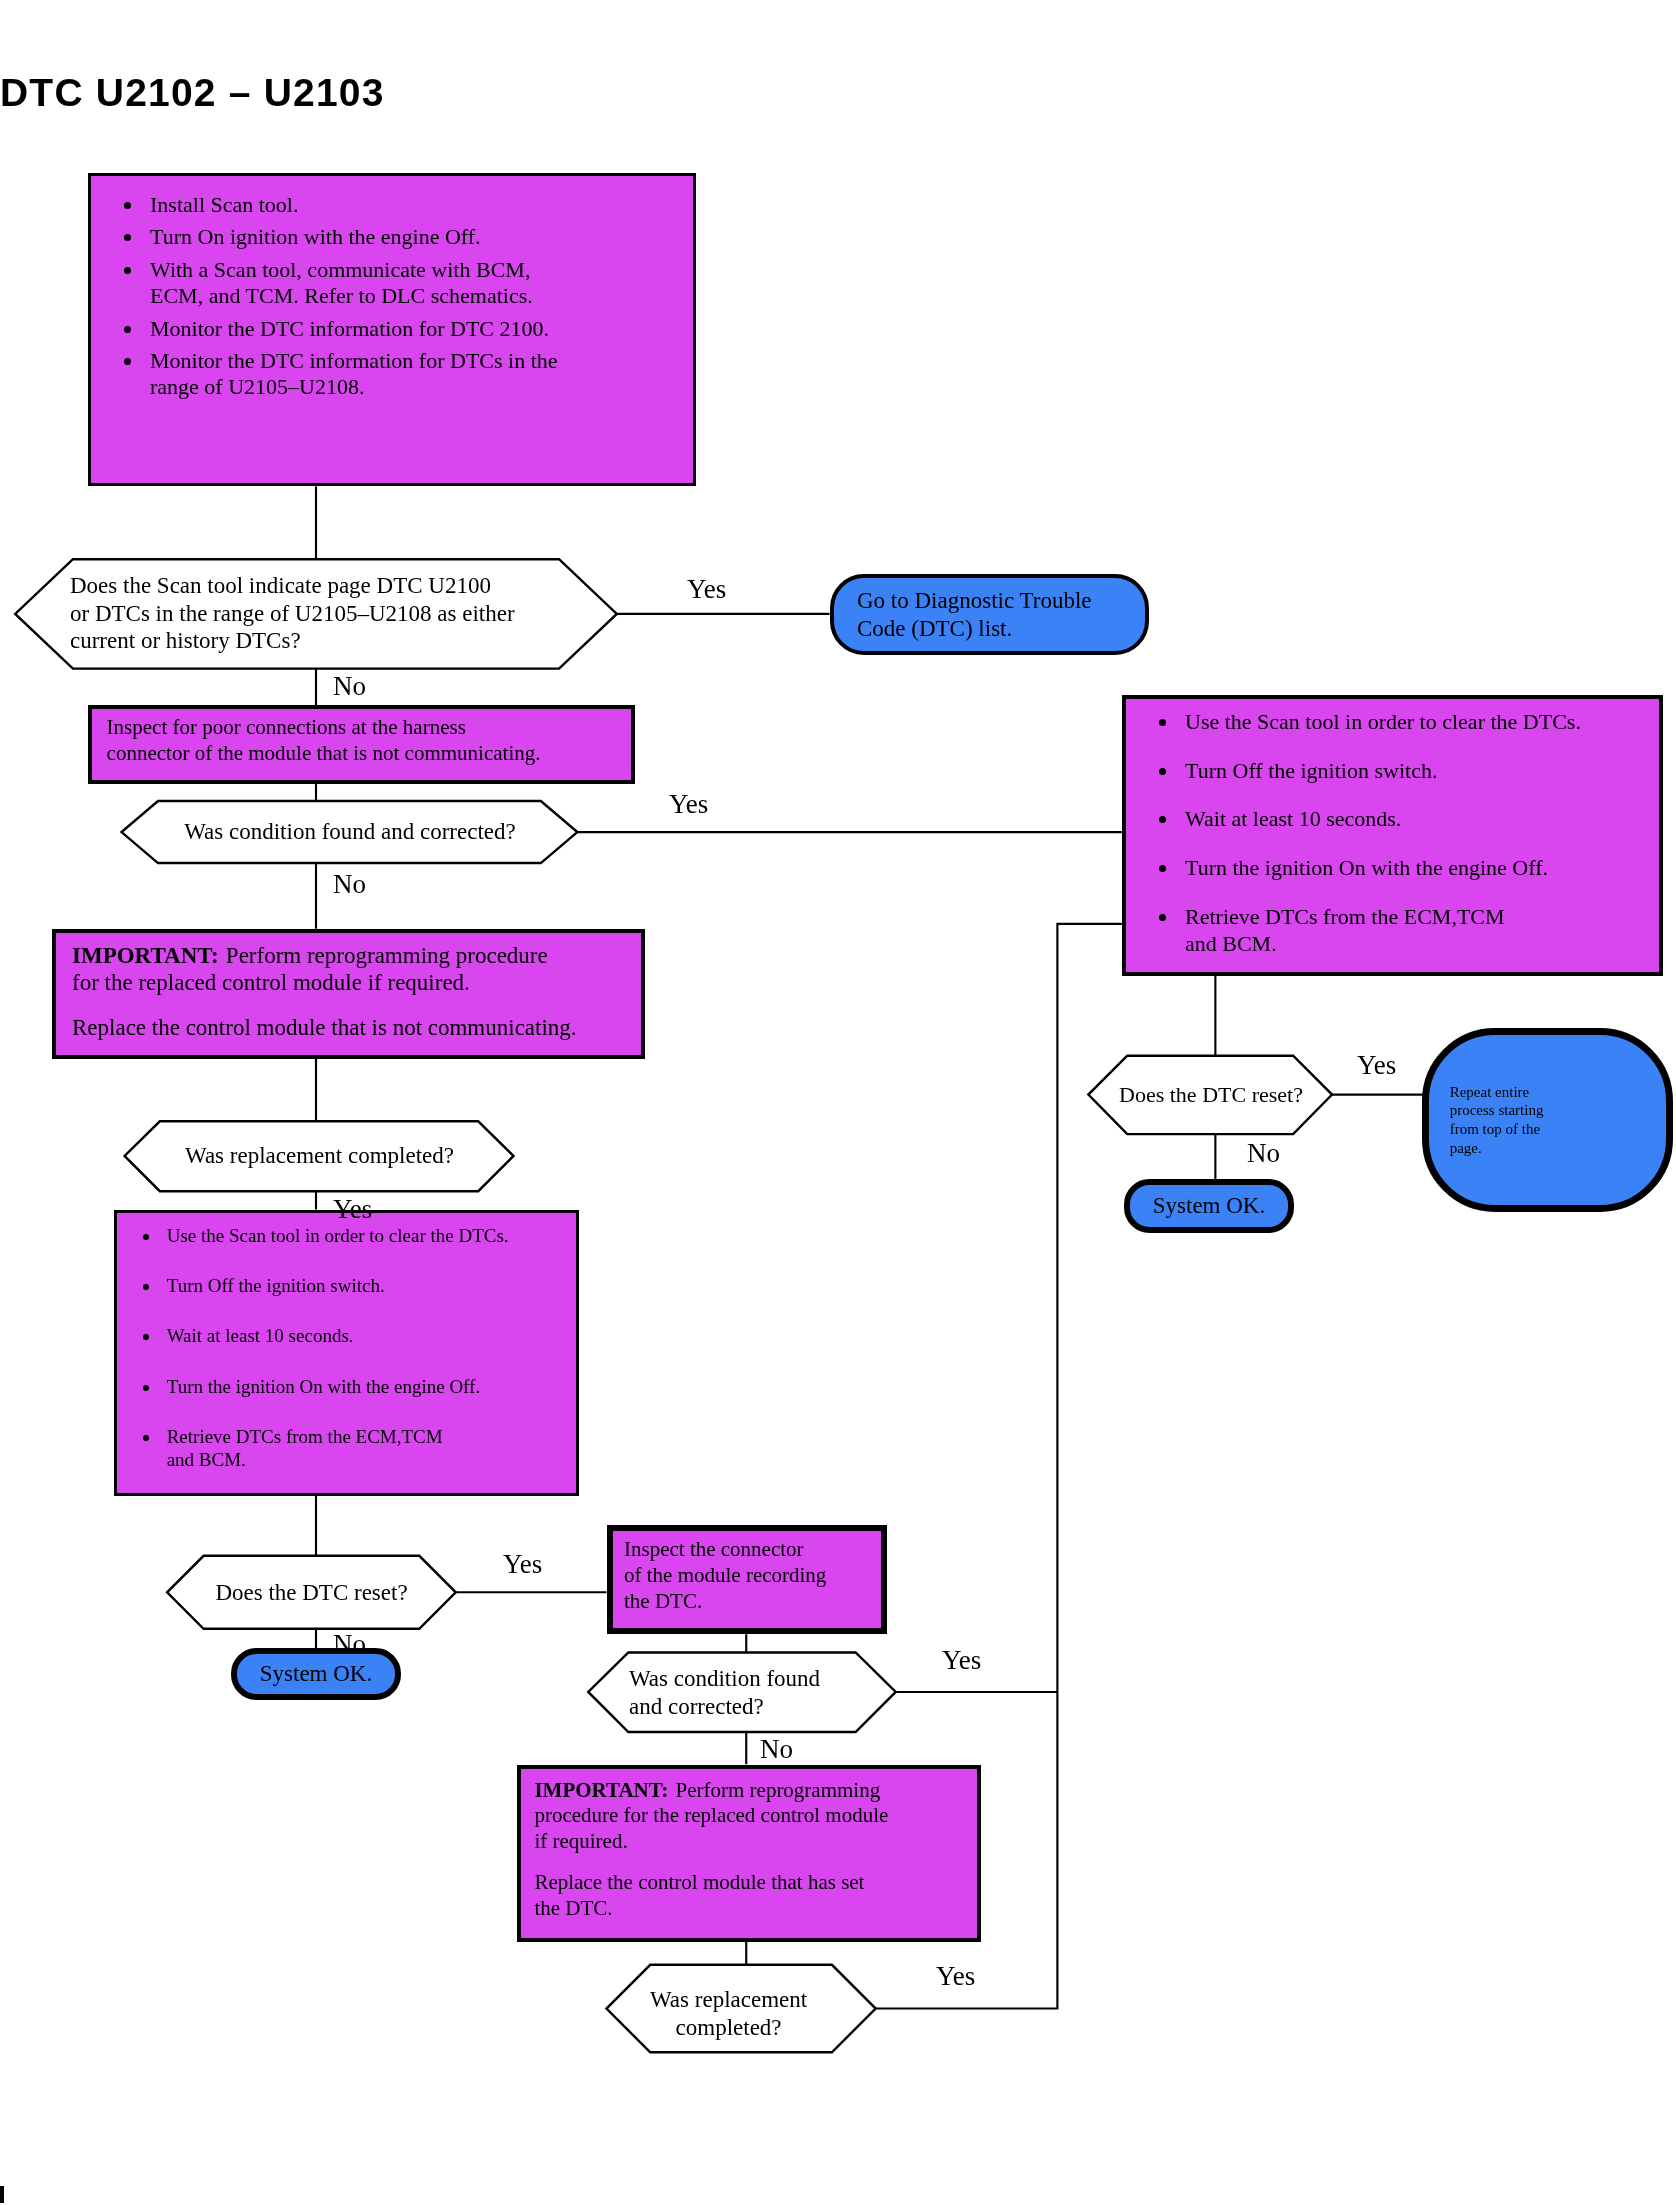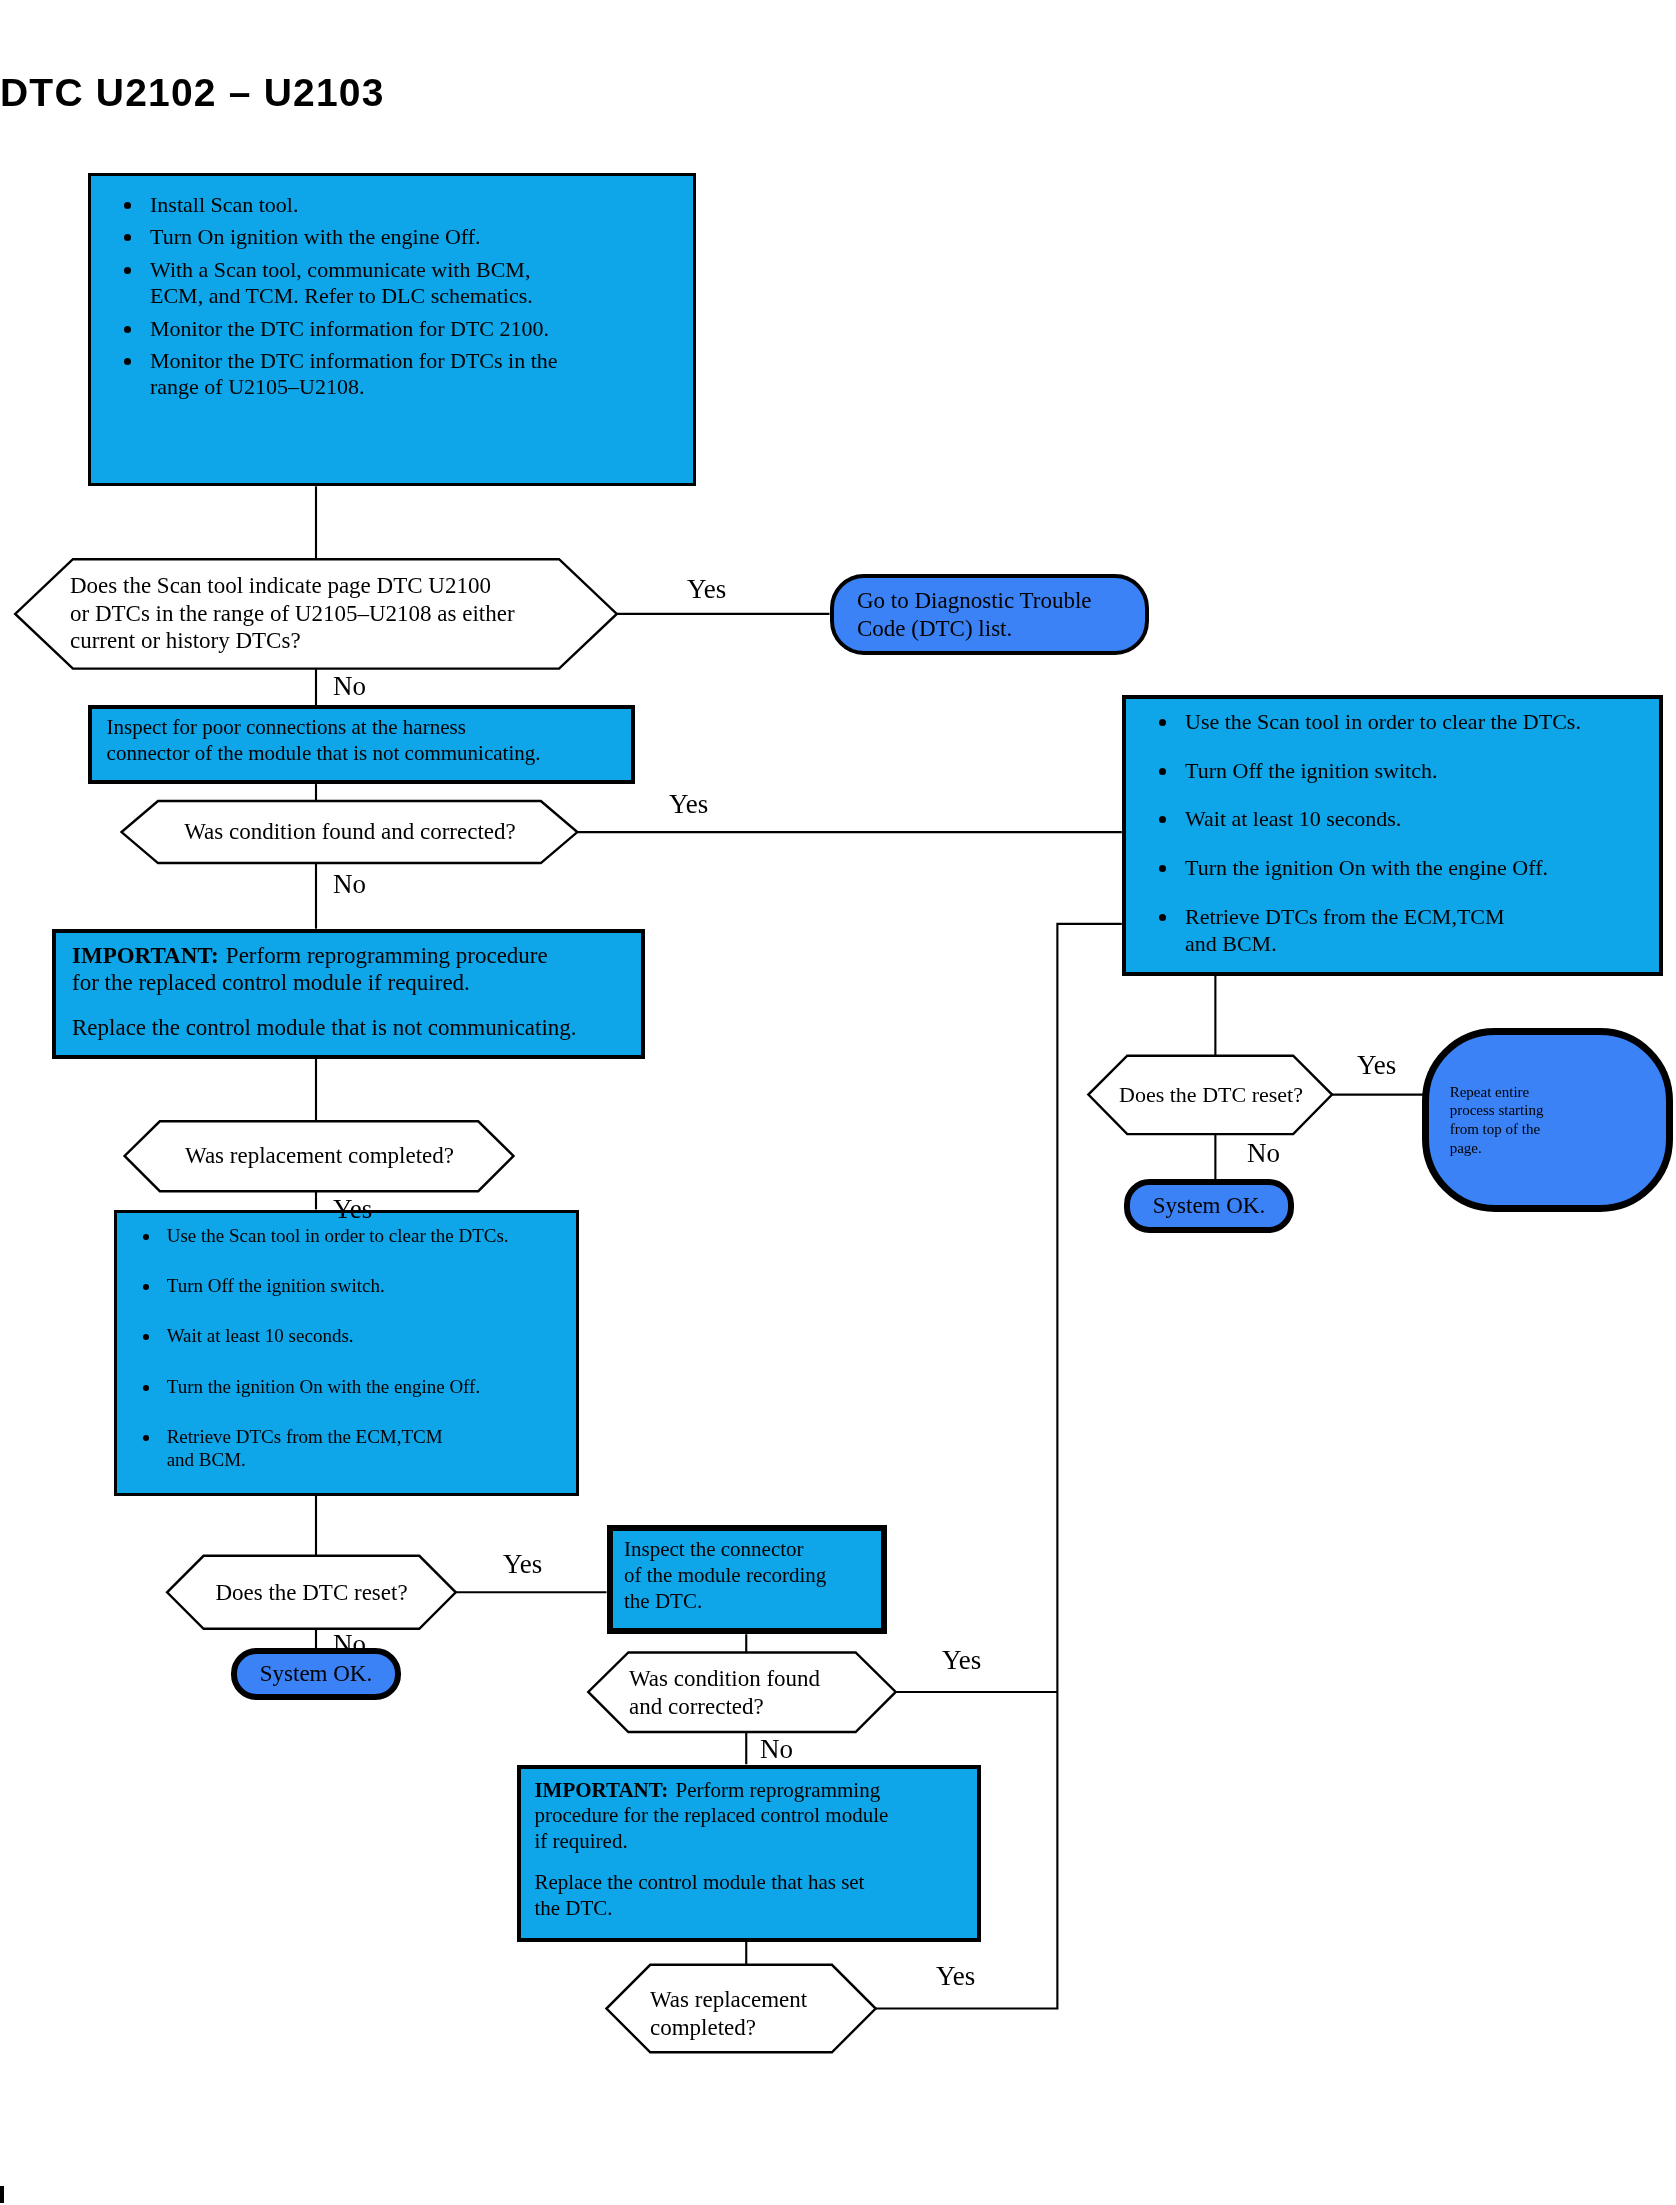--- a/index.html
+++ b/index.html
@@ -2,21 +2,21 @@
 <html style="font-size:9.7px"><head>
 <meta charset="utf-8">
 <style>
   html,body{margin:0;padding:0;background:#ffffff;}
   body{position:relative;width:1676px;height:2205px;overflow:hidden;
        font-family:"Liberation Serif", serif;color:#000;}
   #wires{position:absolute;left:0;top:0;width:1676px;height:2205px;}
   .title{position:absolute;left:0;top:71px;width:1676px;
          font-family:"Liberation Sans", sans-serif;font-weight:bold;
          font-size:39px;letter-spacing:1.2px;}
-  .box{position:absolute;background:#0ea5e9;border:3.6px solid #000;box-sizing:border-box;}
+  .box{position:absolute;background:#d946ef;border:3.6px solid #000;box-sizing:border-box;}
   .term{position:absolute;background:#3b82f6;border:6px solid #000;box-sizing:border-box;
         display:flex;align-items:center;white-space:pre-line;}
   .hextext{position:absolute;display:flex;align-items:center;font-size:23px;
            line-height:1.2;white-space:pre-line;}
   .hextext.center{justify-content:center;text-align:center;}
   .lbl{position:absolute;font-size:27px;}
   ul.steps{margin:0;padding:0 0 0 41px;list-style:disc;}
   ul.steps li{padding-left:6px;white-space:pre-line;}
   .imp p{margin:0;white-space:pre-line;}
   .imp .pfx{font-weight:bold;margin-right:7.3px;}
@@ -47,21 +47,21 @@
   #term-repeat{left:1422px;top:1028px;width:251px;height:184px;border-width:7.3px;border-radius:73px;
                padding:0 20.7px;font-size:15px;line-height:1.25;}
   #term-ok2{left:1124px;top:1179px;width:170px;height:54px;border-radius:25.5px;
             justify-content:center;font-size:23px;}
 
   #hx1-text{left:70px;top:559px;width:492px;height:109px;}
   #hx2-text{left:122px;top:801px;width:456px;height:62px;}
   #hx3-text{left:125px;top:1121px;width:389px;height:70px;}
   #hx4-text{left:167px;top:1556px;width:289px;height:73px;}
   #hx5-text{left:629px;top:1653px;width:237px;height:80px;}
-  #hx6-text{left:650px;top:1965px;width:201px;height:98px;}
+  #hx6-text{left:650px;top:1965px;width:201px;height:98px;text-align:center;}
   #hx7-text{left:1089px;top:1056px;width:244px;height:78px;font-size:22px;}
 
   #lbl-yes1{left:687px;top:574px;}   #lbl-no1{left:333px;top:671px;}
   #lbl-yes2{left:669px;top:789px;}  #lbl-no2{left:333px;top:869px;}
   #lbl-yes3{left:333px;top:1194px;}
   #lbl-yes4{left:503px;top:1549px;}   #lbl-no4{left:333px;top:1629px;}
   #lbl-yes5{left:942px;top:1645px;}  #lbl-no5{left:760px;top:1734px;}
   #lbl-yes6{left:936px;top:1961px;}
   #lbl-yes7{left:1357px;top:1050px;}  #lbl-no7{left:1247px;top:1138px;}
 

